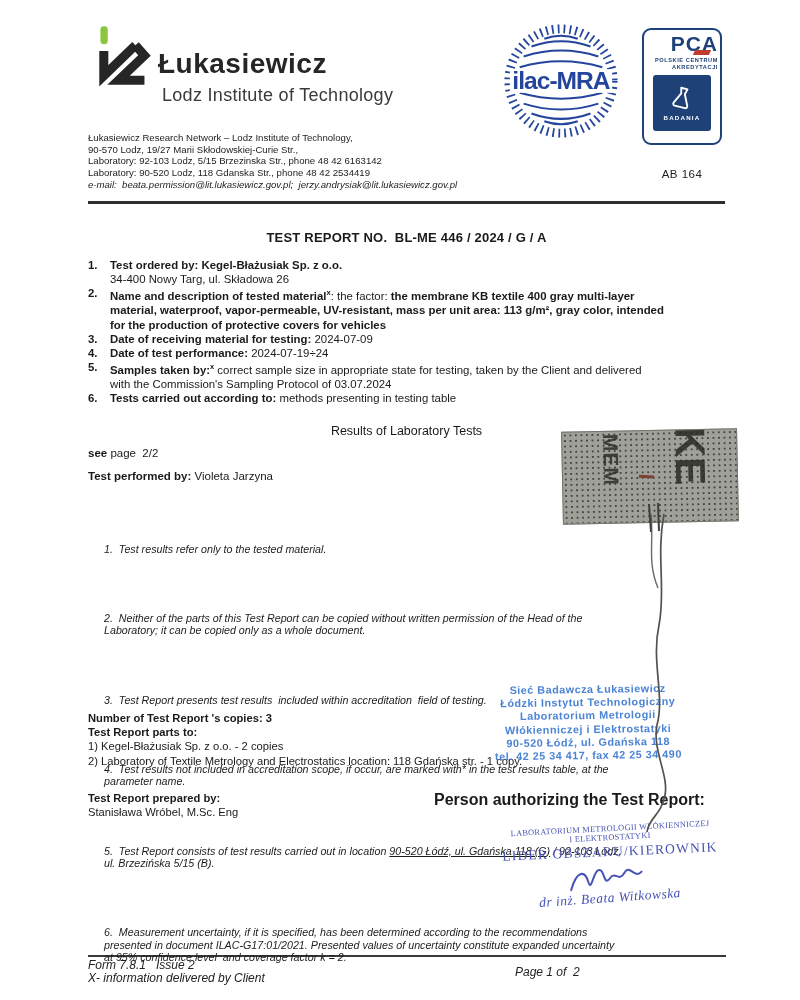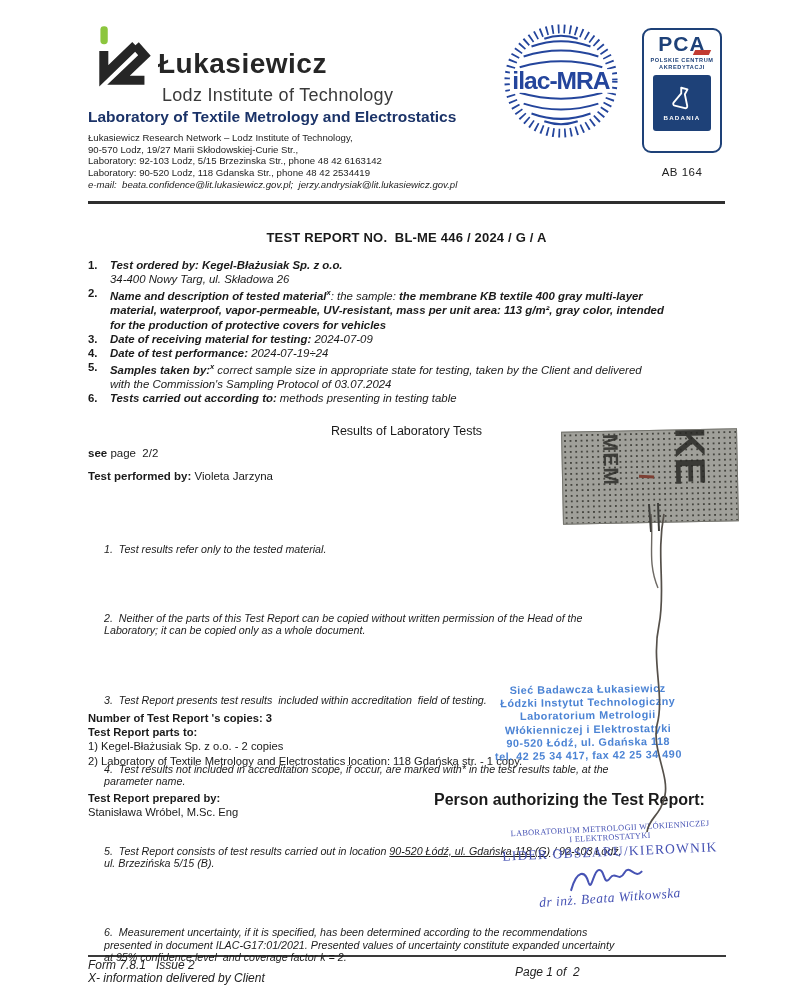--- a/index.html
+++ b/index.html
@@ -9,34 +9,34 @@
   .kws{white-space:pre-wrap;}
   
   .brand{left:158px;top:48px;font-size:28px;font-weight:700;color:#262626;letter-spacing:.5px;}
   .brand-sub{left:162px;top:85px;font-size:18px;font-weight:400;color:#3a3a3a;letter-spacing:.3px;}
   .lab-title{left:88px;top:108px;font-size:15.5px;font-weight:700;color:#1b3368;}
   .address{left:88px;top:132px;font-size:9.6px;line-height:11.7px;color:#232323;}
   .address .email{font-style:italic;}
   .rule1{left:88px;top:201px;width:637px;height:3px;background:#2e2e2e;}
   .ilac{left:502px;top:22px;width:118px;height:118px;}
   .pca{left:642px;top:28px;width:80px;}
-  .pca-badge{border:2.5px solid #1e4178;border-radius:9px;background:#fff;padding:3px 2px 20px 2px;text-align:center;}
+  .pca-badge{border:2.5px solid #1e4178;border-radius:9px;background:#fff;padding:3px 2px 12px 2px;text-align:right;}
   .pca-abbr{position:relative;font-size:21px;font-weight:800;color:#1e4178;letter-spacing:1px;line-height:22px;}
   .pca-red{position:absolute;right:8px;bottom:0;width:16px;height:5px;background:#c23b31;transform:skewX(-25deg);}
   .pca-name{font-size:5.6px;font-weight:700;color:#1e4178;letter-spacing:.6px;text-transform:uppercase;line-height:7px;margin-top:2px;}
   .pca-box{width:58px;height:56px;background:#1e4178;margin:4px auto 0 auto;border-radius:3px;
            display:flex;flex-direction:column;align-items:center;justify-content:center;}
   .pca-badania{color:#fff;font-size:6.2px;font-weight:700;letter-spacing:1.2px;margin-top:3px;}
-  .pca-ab{text-align:center;font-size:11.5px;color:#222;margin-top:13px;letter-spacing:.5px;}
+  .pca-ab{text-align:center;font-size:11.5px;color:#222;margin-top:23px;letter-spacing:.5px;}
   
   .title{left:88px;top:230px;width:637px;text-align:center;font-size:13px;font-weight:700;letter-spacing:.2px;}
   .items{left:88px;top:258px;width:576px;font-size:11.4px;line-height:14.2px;}
   .item{display:flex;}
   .item .num{width:22px;font-weight:700;flex:none;}
-  .item .body{flex:1;font-style:italic;}
+  .item .body{flex:1;}
   b{font-weight:700;}
   sup{font-size:7.5px;vertical-align:super;font-weight:700;}
   
   .results-heading{left:88px;top:424px;width:637px;text-align:center;font-size:12.5px;font-weight:400;}
   .see-line{left:88px;top:447px;font-size:11.5px;}
   .performed{left:88px;top:470px;font-size:11.5px;}
   
   .swatch{left:562px;top:430px;width:174px;height:91px;z-index:2;transform:rotate(-1.2deg);
           background-color:#a0a09a;border:1px solid #75756f;
           background-image:radial-gradient(circle,#45453f 1.1px,rgba(0,0,0,0) 1.45px);
@@ -74,28 +74,27 @@
 
 <div class="page">
 
   <svg class="abs" style="left:88px;top:26px;" width="70" height="68" viewBox="0 0 62 60">
     <rect x="11" y="0" width="6.5" height="16" rx="3" fill="#8cc63e"></rect>
     <path d="M14 22 L14 44 L42 17" fill="none" stroke="#262626" stroke-width="8" stroke-linejoin="miter"></path>
     <path d="M42 17 L50 26 L27 48 L50 48" fill="none" stroke="#262626" stroke-width="8" stroke-linejoin="miter"></path>
   </svg>
   <div class="abs brand">Łukasiewicz</div>
   <div class="abs brand-sub">Lodz Institute of Technology</div>
-  <div class="abs lab-title">Laboratory of Textile Metrology and Electrostatics</div>
 
   <div class="abs address">
     <div>Łukasiewicz Research Network – Lodz Institute of Technology,</div>
     <div>90-570 Lodz, 19/27 Marii Skłodowskiej-Curie Str.,</div>
     <div>Laboratory: 92-103 Lodz, 5/15 Brzezinska Str., phone 48 42 6163142</div>
     <div>Laboratory: 90-520  Lodz, 118 Gdanska Str., phone 48 42 2534419</div>
-    <div class="email kws">e-mail:  beata.confidence@lit.lukasiewicz.gov.pl;  jerzy.andrysiak@lit.lukasiewicz.gov.pl</div>
+    <div class="email kws">e-mail:  beata.permission@lit.lukasiewicz.gov.pl;  jerzy.andrysiak@lit.lukasiewicz.gov.pl</div>
   </div>
 
   <svg class="abs ilac" viewBox="0 0 120 120">
     <circle cx="60" cy="60" r="53" fill="none" stroke="#24459c" stroke-width="9" stroke-dasharray="1.8 4.2"></circle>
     <g fill="none" stroke="#24459c" stroke-width="2.1">
       <path d="M18 46 Q60 34 102 46"></path>
       <path d="M22 35 Q60 23 98 35"></path>
       <path d="M30 25 Q60 14 90 25"></path>
       <path d="M43 17 Q60 11 77 17"></path>
       <path d="M18 72 Q60 84 102 72"></path>
@@ -131,21 +130,21 @@
   <div class="abs title kws">TEST REPORT NO.  BL-ME 446 / 2024 / G / A</div>
 
   <div class="abs items">
     <div class="item">
       <span class="num">1.</span>
       <span class="body"><b>Test ordered by: Kegel-Błażusiak Sp. z o.o.</b><br>
         <span>34-400 Nowy Targ, ul. Składowa 26</span></span>
     </div>
     <div class="item">
       <span class="num">2.</span>
-      <span class="body"><b>Name and description of tested material</b><sup>x</sup><span>: the sample: </span><b>the membrane KB textile 400 gray multi-layer material, waterproof, vapor-permeable, UV-resistant, mass per unit area: 113 g/m², gray color, intended for the production of protective covers for vehicles</b></span>
+      <span class="body"><b>Name and description of tested material</b><sup>x</sup><span>: the factor: </span><b>the membrane KB textile 400 gray multi-layer material, waterproof, vapor-permeable, UV-resistant, mass per unit area: 113 g/m², gray color, intended for the production of protective covers for vehicles</b></span>
     </div>
     <div class="item">
       <span class="num">3.</span>
       <span class="body"><b>Date of receiving material for testing:</b><span> 2024-07-09</span></span>
     </div>
     <div class="item">
       <span class="num">4.</span>
       <span class="body"><b>Date of test performance:</b><span> 2024-07-19÷24</span></span>
     </div>
     <div class="item">

